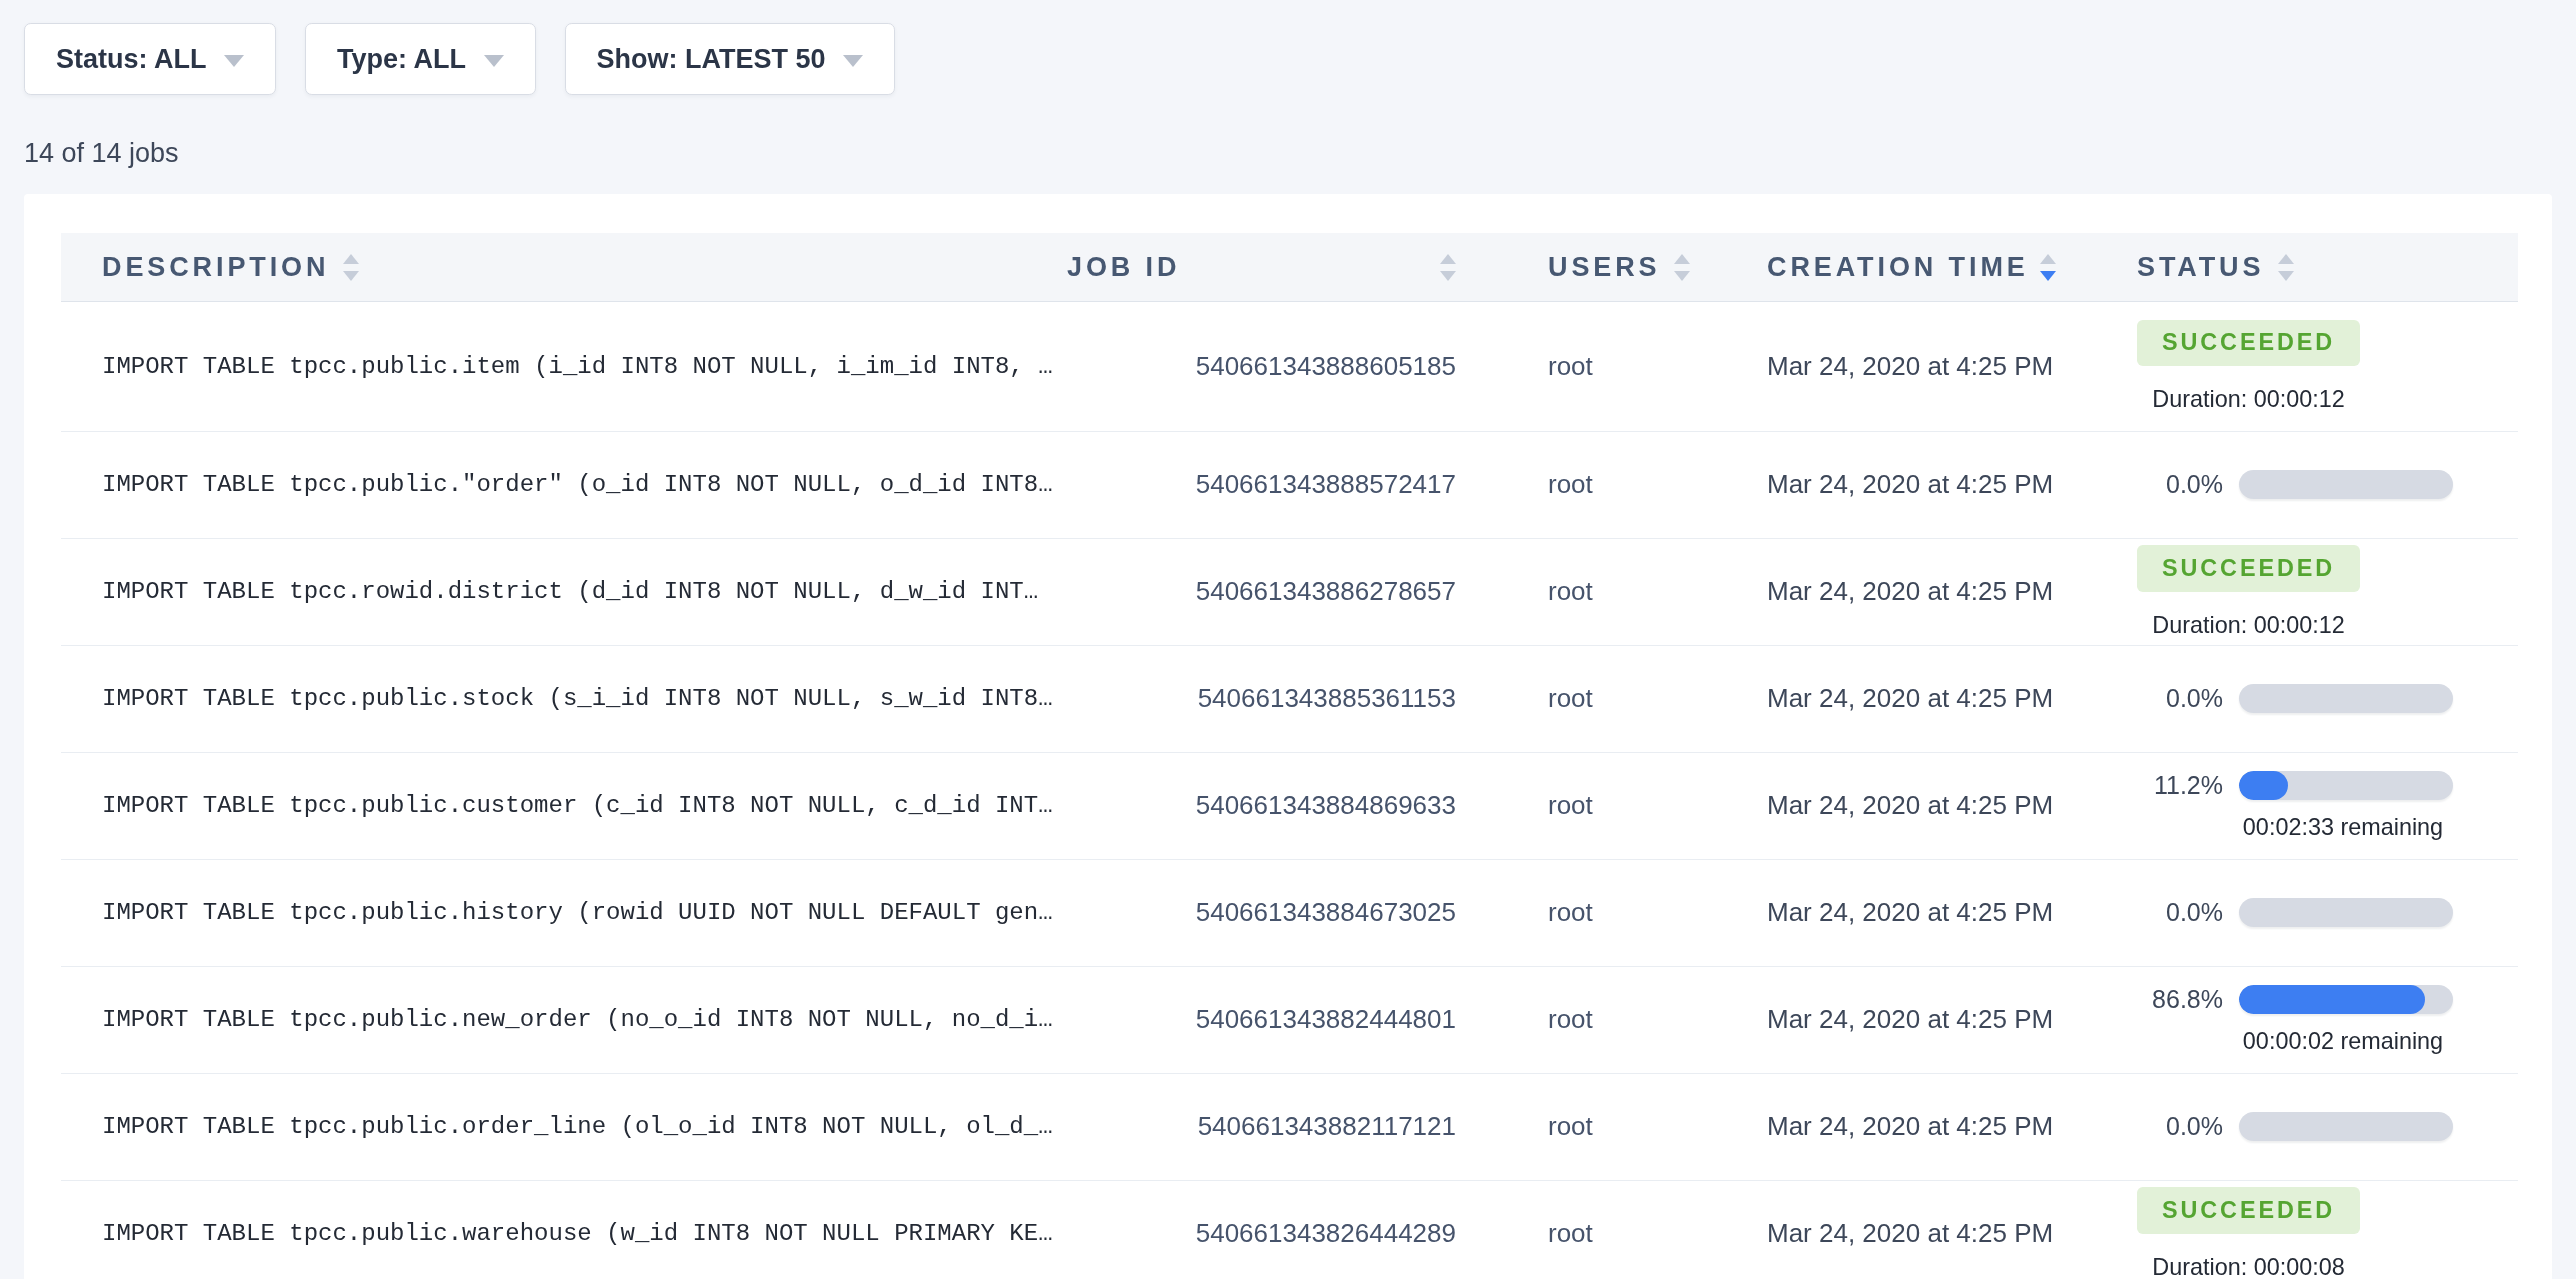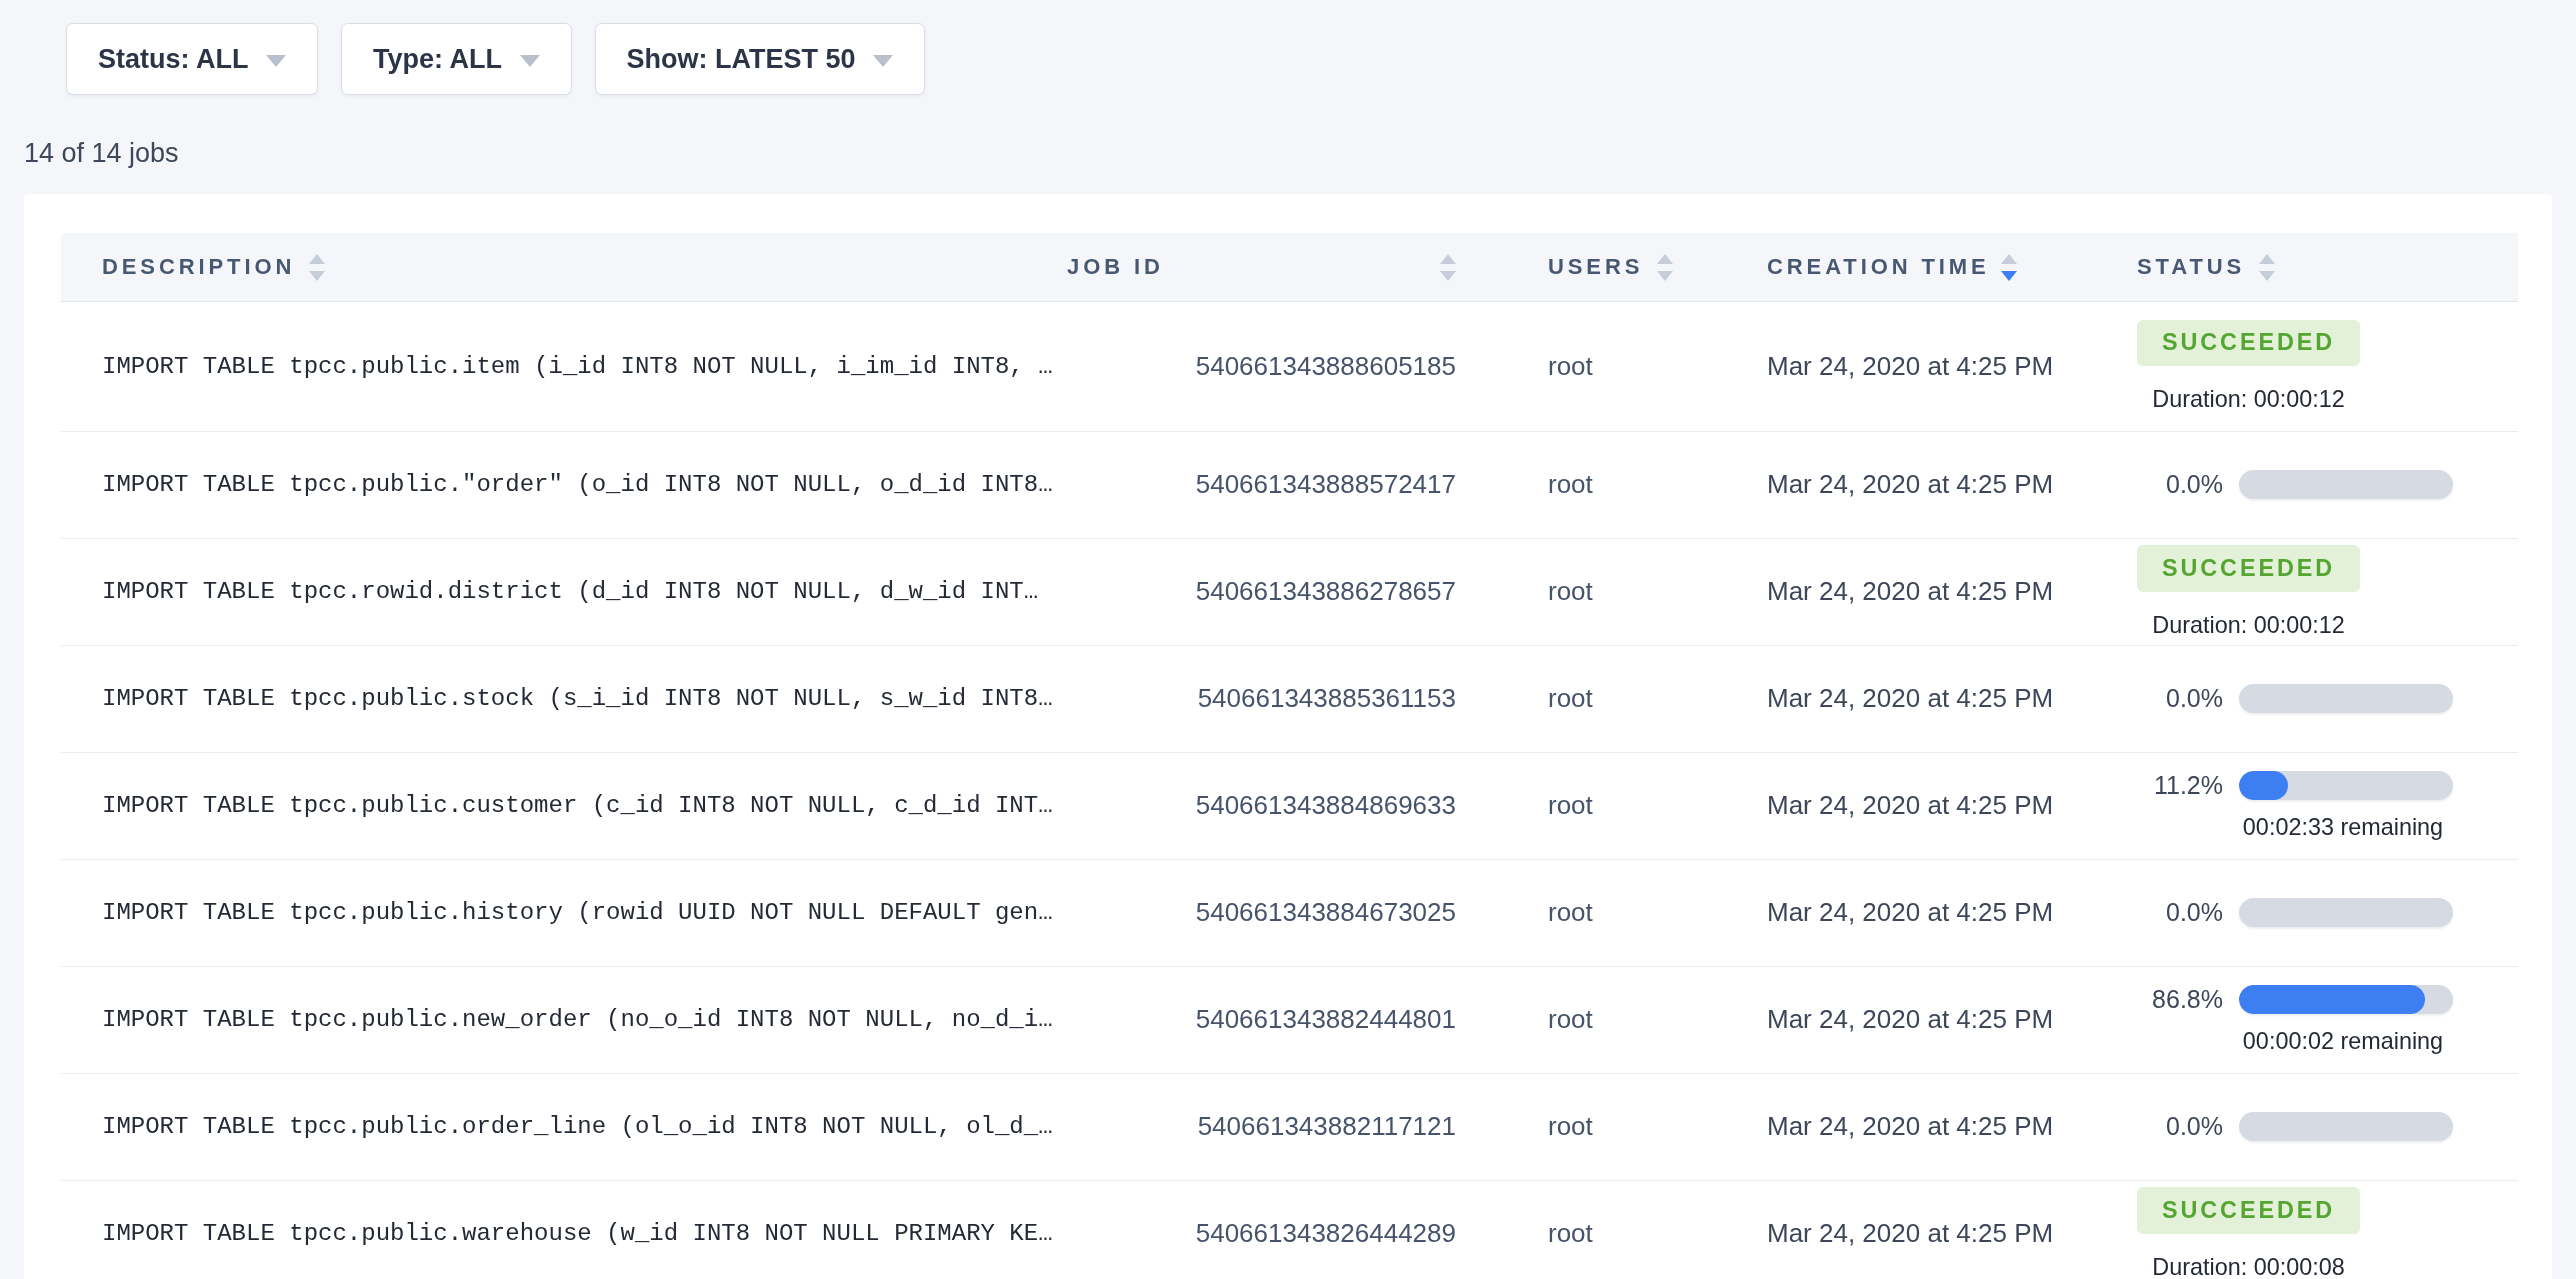--- a/index.html
+++ b/index.html
@@ -18,42 +18,42 @@
     --sort-gray:#c6cdd9;
   }
   *{box-sizing:border-box;}
   html,body{margin:0;padding:0;}
   body{
     width:2576px;height:1279px;overflow:hidden;
     background:var(--page-bg);
     font-family:"Liberation Sans",sans-serif;
     color:var(--text-dark);
   }
-  .filters{display:flex;gap:23px;padding:23.4px 0 0 24px;margin-left:42px;}
+  .filters{display:flex;gap:29px;padding:23.4px 0 0 24px;}
   .filter-btn{
     height:72px;background:#fff;border:1.9px solid #d9dde5;border-radius:6.8px;
     display:flex;align-items:center;gap:17.5px;padding:0 31px;
     font-size:27px;font-weight:700;color:#2b3547;
     box-shadow:0 1.9px 3.9px rgba(40,50,70,.05);cursor:pointer;
   }
   .caret{width:0;height:0;border-left:10.7px solid transparent;border-right:10.7px solid transparent;border-top:12.7px solid #b9c0cc;margin-top:3.9px;}
   .jobs-count{margin:43px 0 0 24px;font-size:27px;color:#3d4759;}
   .card{
     margin:25px 24px 0 24px;background:var(--card-bg);
     height:1168px;padding:39px 34px 0 37px;border-radius:3.9px;
   }
   table{width:100%;border-collapse:collapse;table-layout:fixed;}
   col.col-desc{width:auto;}
   col.col-jobid{width:389px;}
   col.col-users{width:282px;}
   col.col-time{width:370px;}
   col.col-status{width:410px;}
   thead th{
     background:var(--head-bg);border-bottom:1.9px solid var(--head-border);
-    height:68px;font-size:22px;letter-spacing:3.9px;color:var(--head-text);
+    height:68px;font-size:27px;letter-spacing:3.9px;color:var(--head-text);
     font-weight:700;text-align:left;padding:0;cursor:pointer;
   }
   .th-flex{display:flex;align-items:center;gap:13.6px;}
   th.h-description .th-flex{padding-left:41px;}
   th.h-job_id .th-flex{justify-content:space-between;}
   th.h-users .th-flex{padding-left:92px;}
   th.h-creation_time .th-flex{padding-left:29px;gap:11px;}
   th.h-status .th-flex{padding-left:29px;}
   .sort{display:inline-flex;flex-direction:column;gap:6.8px;}
   .tri-up{width:0;height:0;border-left:8.8px solid transparent;border-right:8.8px solid transparent;border-bottom:10.7px solid var(--sort-gray);}

